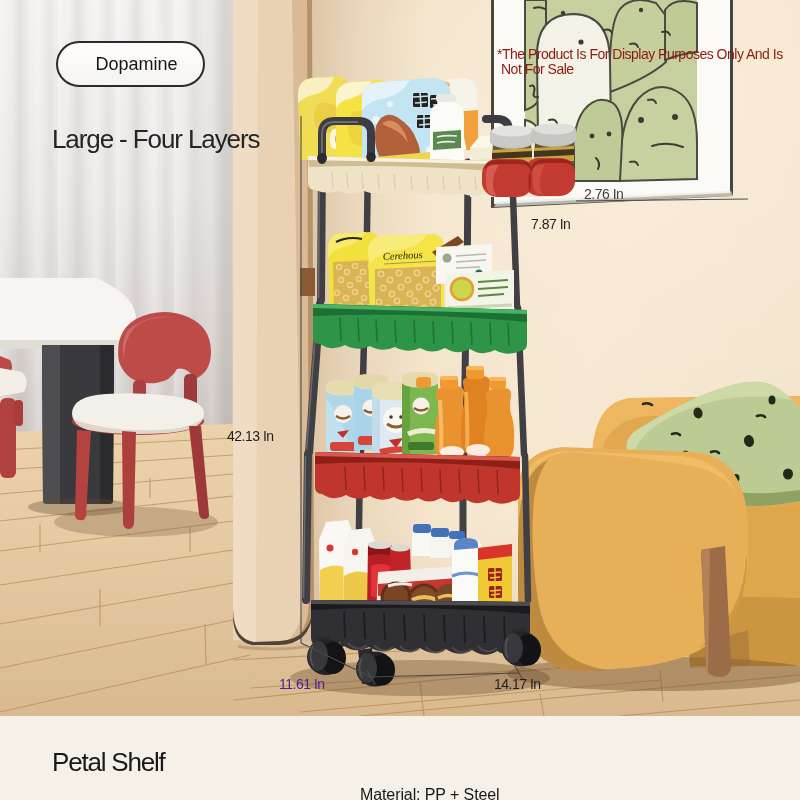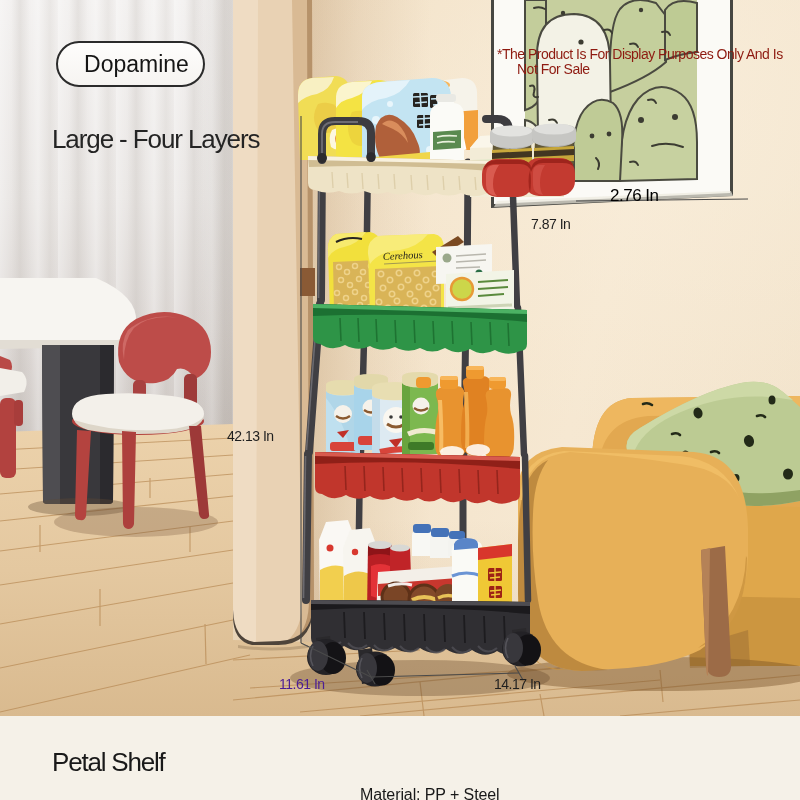--- a/index.html
+++ b/index.html
@@ -630,28 +630,28 @@
       <line x1="301" y1="643" x2="371" y2="677"></line>
       <line x1="371" y1="677" x2="519" y2="673"></line>
       <line x1="576" y1="201" x2="748" y2="199"></line>
       <line x1="367" y1="670" x2="375" y2="684"></line>
       <line x1="515" y1="666" x2="523" y2="680"></line>
     </g>
   </svg>
 
   <div class="abs" style="left:56px;top:41px;width:145px;height:42px;border:2px solid #2b2b2b;border-radius:23px;
     background:linear-gradient(180deg,#fefdfc,#f6f4f1);display:flex;align-items:center;justify-content:center;">
-    <span style="font-size:23px;color:#151515;margin-left:12px;">Dopamine</span>
+    <span style="font-size:18px;color:#151515;margin-left:12px;">Dopamine</span>
     </div>
 
   <div class="abs" style="left:52px;top:124px;font-size:26px;letter-spacing:-1.1px;color:#242424;">Large - Four Layers</div>
 
-  <div class="abs" style="left:497px;top:47px;width:290px;font-size:14px;letter-spacing:-0.5px;line-height:14.5px;color:#8e1a10;">*The Product Is For Display Purposes Only And Is<br><span style="margin-left:20px">Not For Sale</span></div>
-
-  <div class="abs" style="left:610px;top:186px;font-size:17px;letter-spacing:-0.5px;color:#000000;">2.76 In</div>
+  <div class="abs" style="left:497px;top:47px;width:290px;font-size:14px;letter-spacing:-0.5px;line-height:14.5px;color:#8e1a10;">*The Product Is For Display Purposes Only And Is<br><span style="margin-left:4px">Not For Sale</span></div>
+
+  <div class="abs" style="left:584px;top:186px;font-size:14px;letter-spacing:-0.5px;color:#404040;">2.76 In</div>
 
   <div class="abs" style="left:531px;top:216px;font-size:14px;letter-spacing:-0.5px;color:#1f1f1f;">7.87 In</div>
 
   <div class="abs" style="left:227px;top:428px;font-size:14px;letter-spacing:-0.5px;color:#1f1f1f;">42.13 In</div>
 
   <div class="abs" style="left:279px;top:676px;font-size:14px;letter-spacing:-0.5px;color:#4c1d95;">11.61 In</div>
 
   <div class="abs" style="left:494px;top:676px;font-size:14px;letter-spacing:-0.5px;color:#1f1f1f;">14.17 In</div>
 
   <div class="abs" style="left:0;top:716px;width:800px;height:84px;background:#f5f1e8;"></div>

